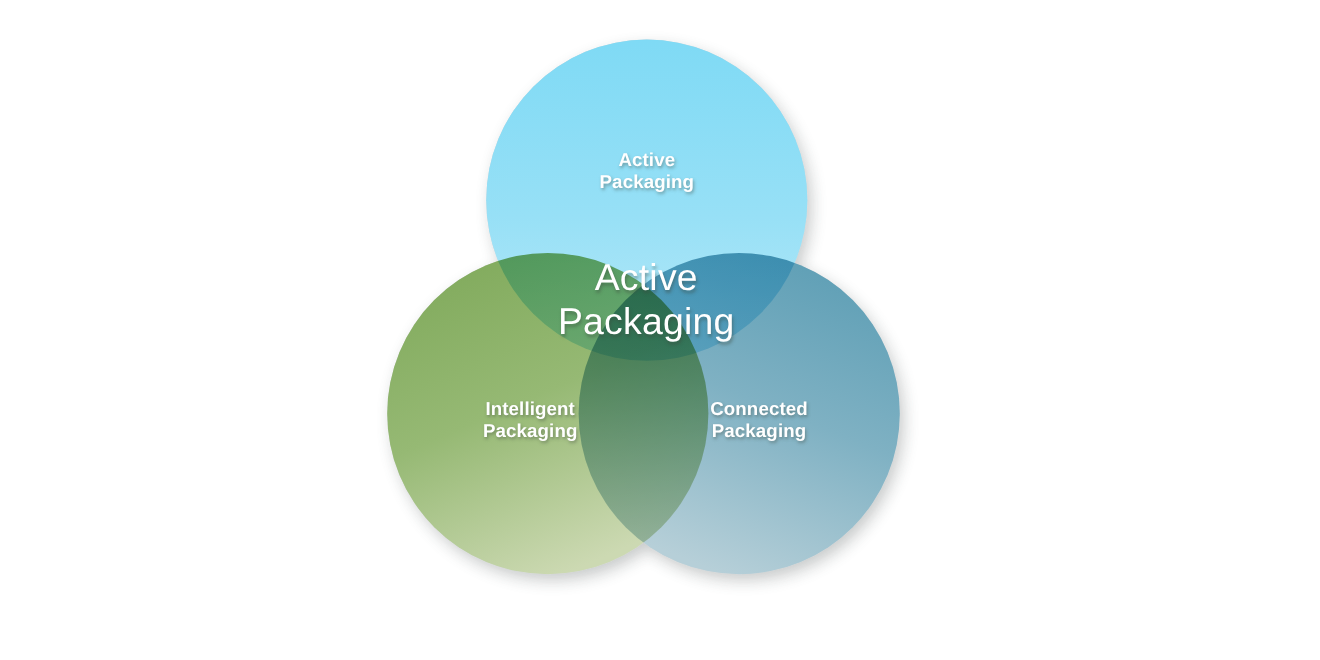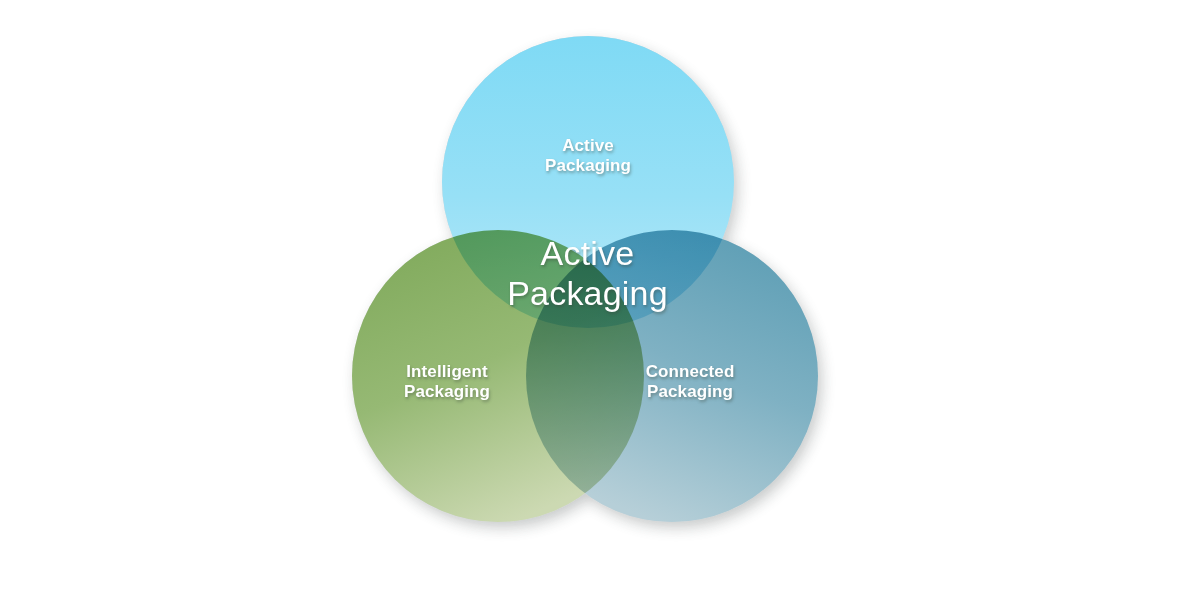--- a/index.html
+++ b/index.html
@@ -55,21 +55,21 @@
     letter-spacing: 0.2px;
   }
 
   #label-active {
     left: 438px;
     top: 136px;
     width: 300px;
   }
 
   #label-intelligent {
-    left: 322px;
+    left: 357px;
     top: 362px;
     width: 250px;
   }
 
   #label-connected {
     left: 570px;
     top: 362px;
     width: 240px;
   }
 

